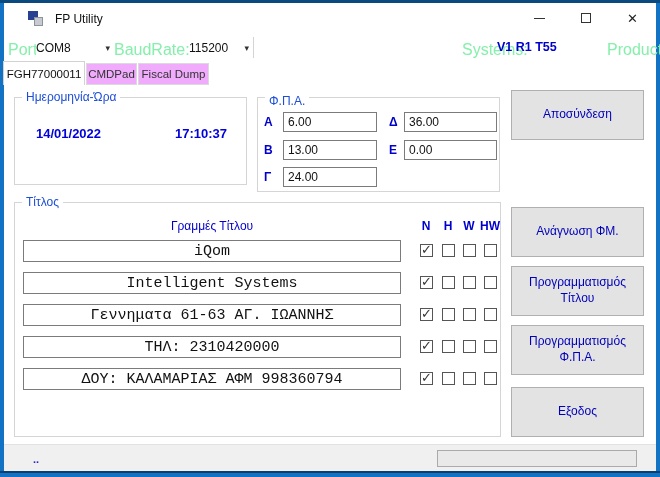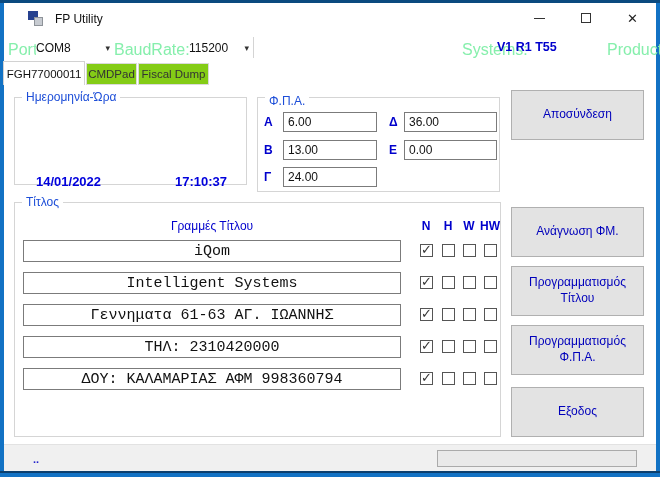--- a/index.html
+++ b/index.html
@@ -26,32 +26,32 @@
   
   .tb-label { position:absolute; top:41px; font-size:16px; color:#86efac; }
   .combo { position:absolute; top:37px; height:21px; display:flex; align-items:center; font-size:12px; color:#111; background:#fff; }
   .combo .arrow { margin-left:auto; font-size:9px; color:#333; }
   .tb-sep { position:absolute; left:253px; top:37px; width:1px; height:21px; background:#d4d4d4; }
   .version-value { position:absolute; left:497px; top:40px; font-size:12.5px; font-weight:bold; color:#0000cc; }
 
   
   .tab { position:absolute; display:flex; align-items:center; justify-content:center; font-size:11.5px; }
   .tab-active { left:3px; top:61px; width:82px; height:24px; background:#fff; border:1px solid #d2d2d2; border-bottom:none; z-index:2; color:#111; }
-  .tab-idle { top:63px; height:22px; background:#84cc16; border:1px solid #dadada; color:#333; }
+  .tab-idle { top:63px; height:22px; background:#f0abfc; border:1px solid #dadada; color:#333; }
   .tab-cmdpad { left:86px; width:51px; }
   .tab-fiscal { left:138px; width:71px; }
 
   
   .group { position:absolute; border:1px solid #d5d5d5; background:#fff; }
   .g-date { left:14px; top:97px; width:233px; height:88px; }
   .g-vat { left:257px; top:97px; width:243px; height:95px; }
   .g-title { left:14px; top:202px; width:487px; height:235px; }
   .group-caption { position:absolute; background:#fff; padding:0 4px; font-size:12px; color:#1d4ed8; z-index:3; }
 
-  .dt-value { position:absolute; font-size:13px; font-weight:bold; color:#0000dd;margin-top:48px; }
+  .dt-value { position:absolute; font-size:13px; font-weight:bold; color:#0000dd; }
 
   .vat-label { position:absolute; font-size:12px; font-weight:bold; color:#0000cc; }
   .vat-input { position:absolute; width:94px; height:20px; border:1px solid #7b7b7b; background:#fff; font-family:"Liberation Sans","DejaVu Sans",sans-serif; font-size:12px; padding:0 4px; color:#111; }
 
   .lines-header { position:absolute; left:23px; top:219px; width:378px; text-align:center; font-size:12px; color:#0000cc; }
   .col-h { position:absolute; top:219px; width:22px; text-align:center; font-size:12px; font-weight:bold; color:#0000cc; }
   .line-input { position:absolute; left:23px; width:378px; height:22px; border:1px solid #7b7b7b; background:#fff; font-family:"Liberation Mono","DejaVu Sans Mono",monospace; font-size:15px; text-align:center; color:#111; padding:0; }
   .cb { position:absolute; width:13px; height:13px; border:1px solid #555; background:#fff; }
   .cb.checked::after { content:"✓"; position:absolute; left:0px; top:-3px; font-size:13px; color:#333; }
 

